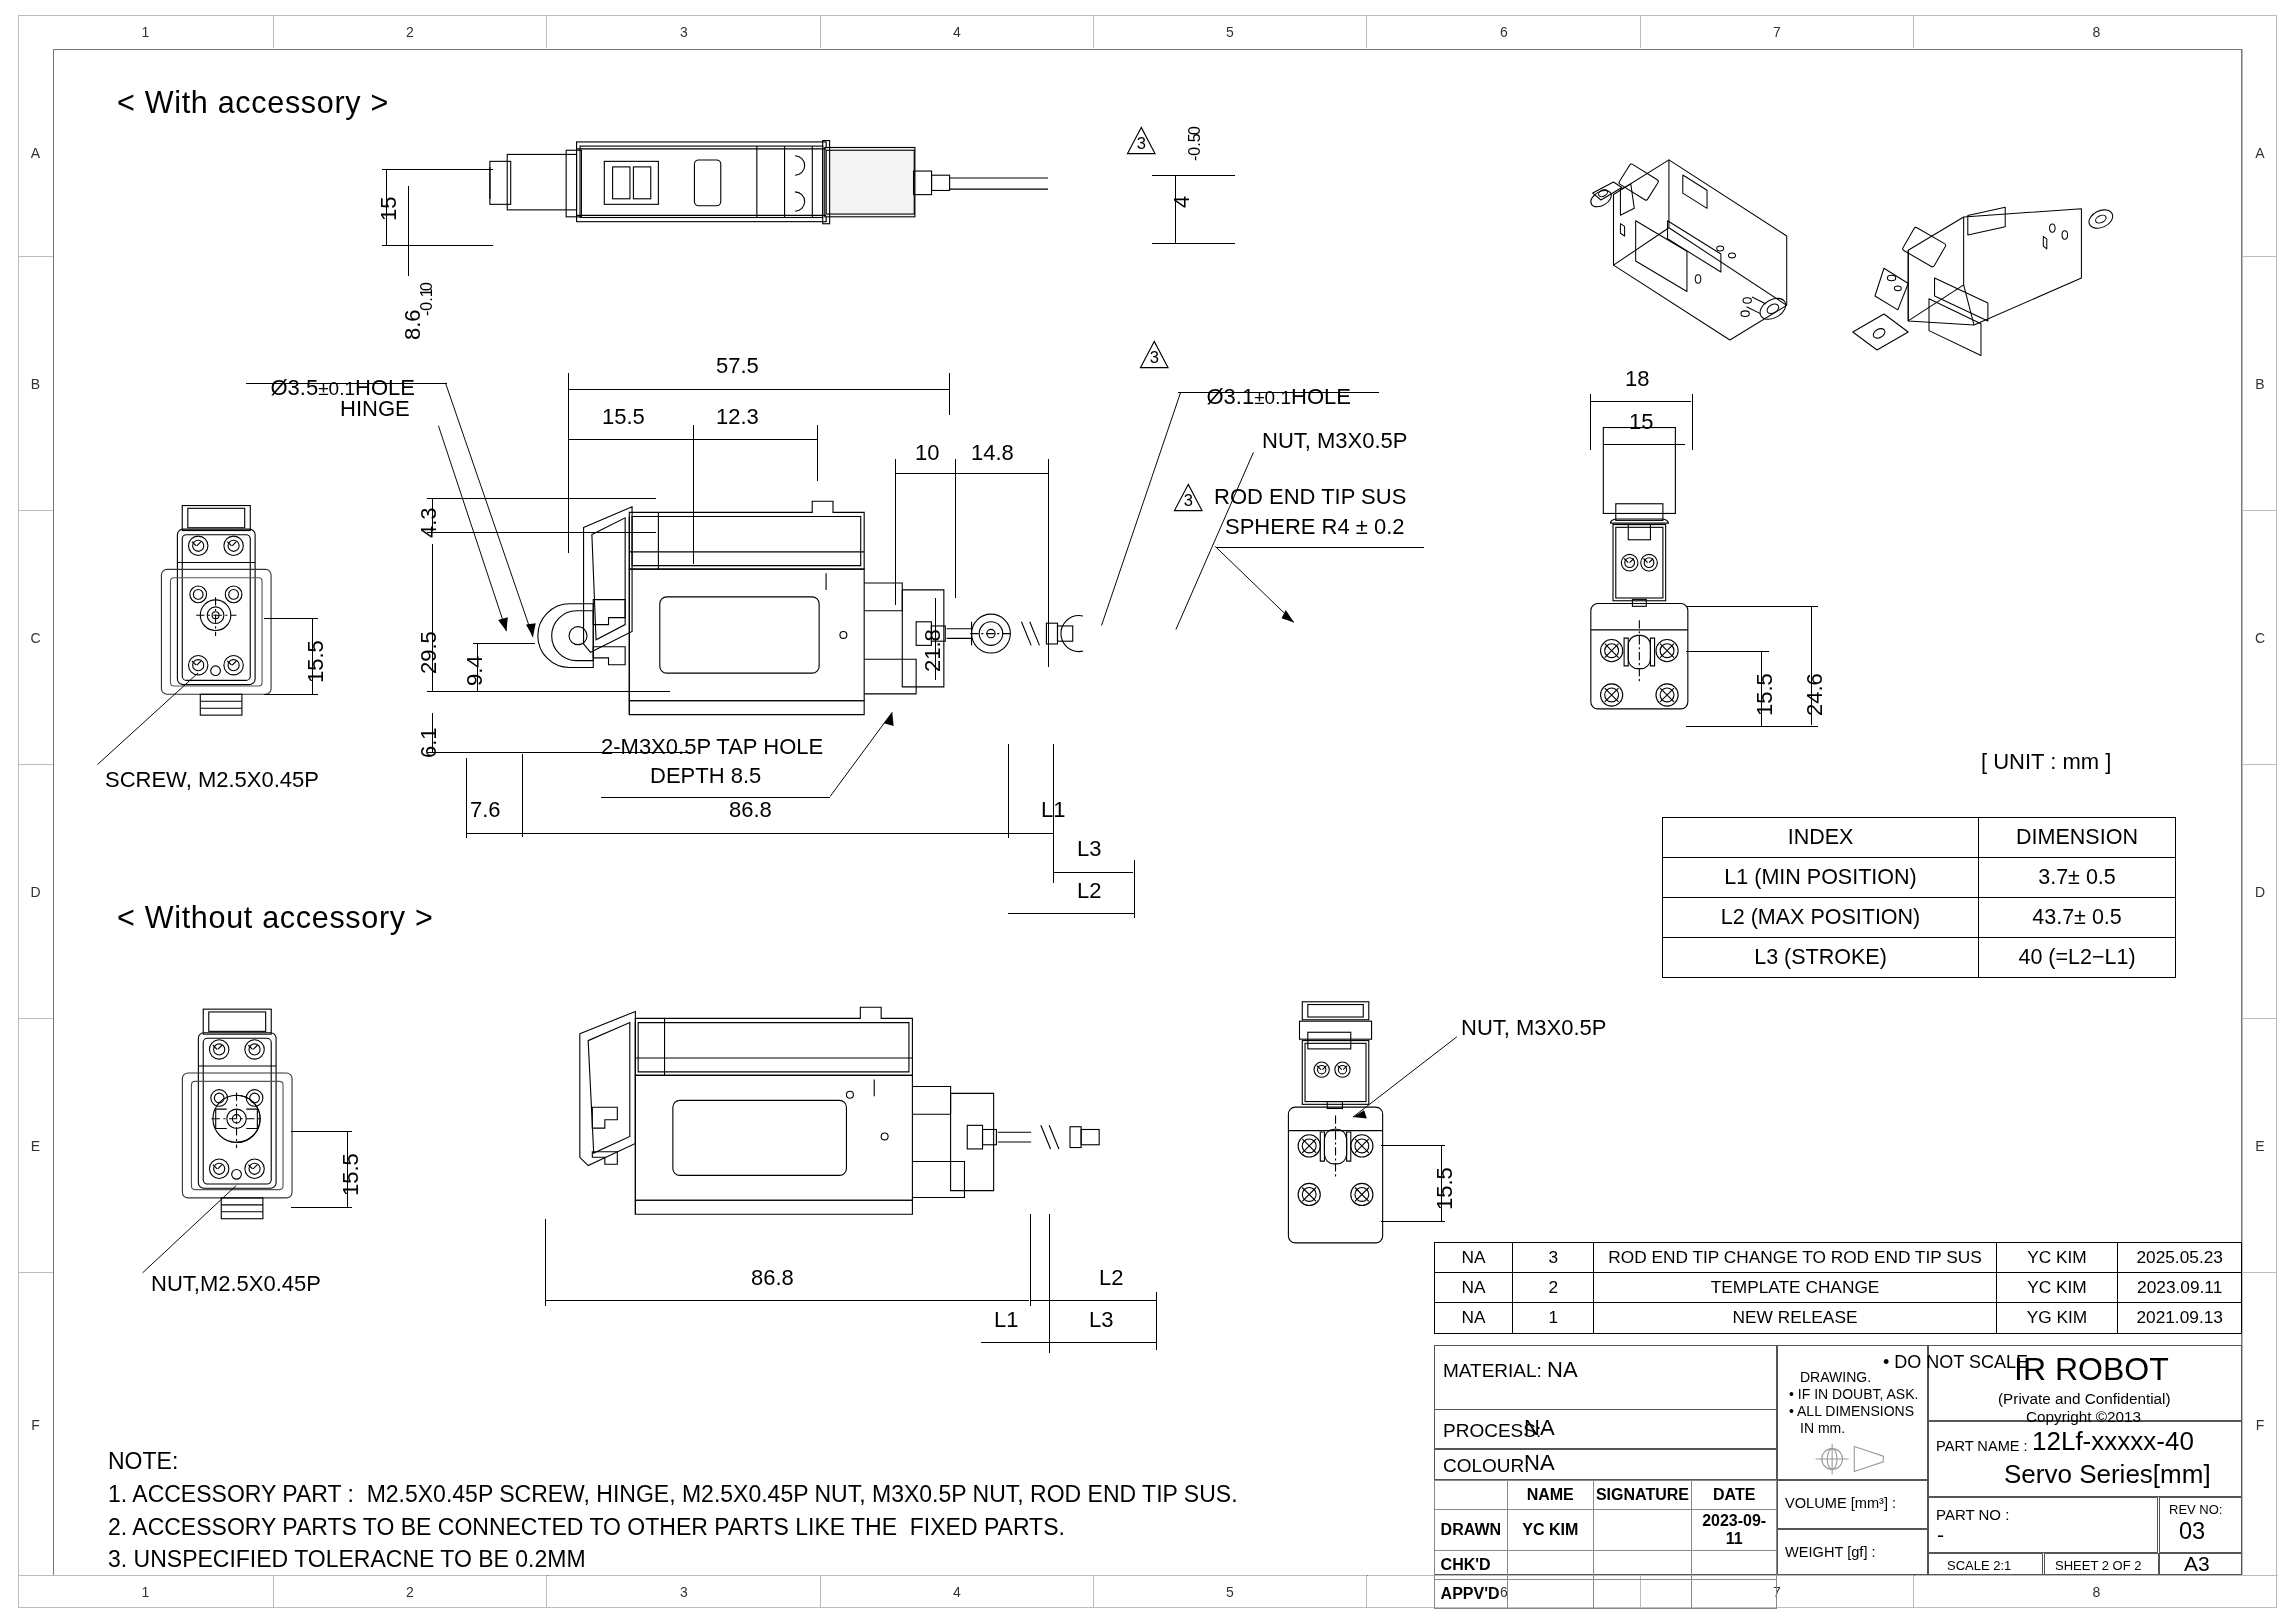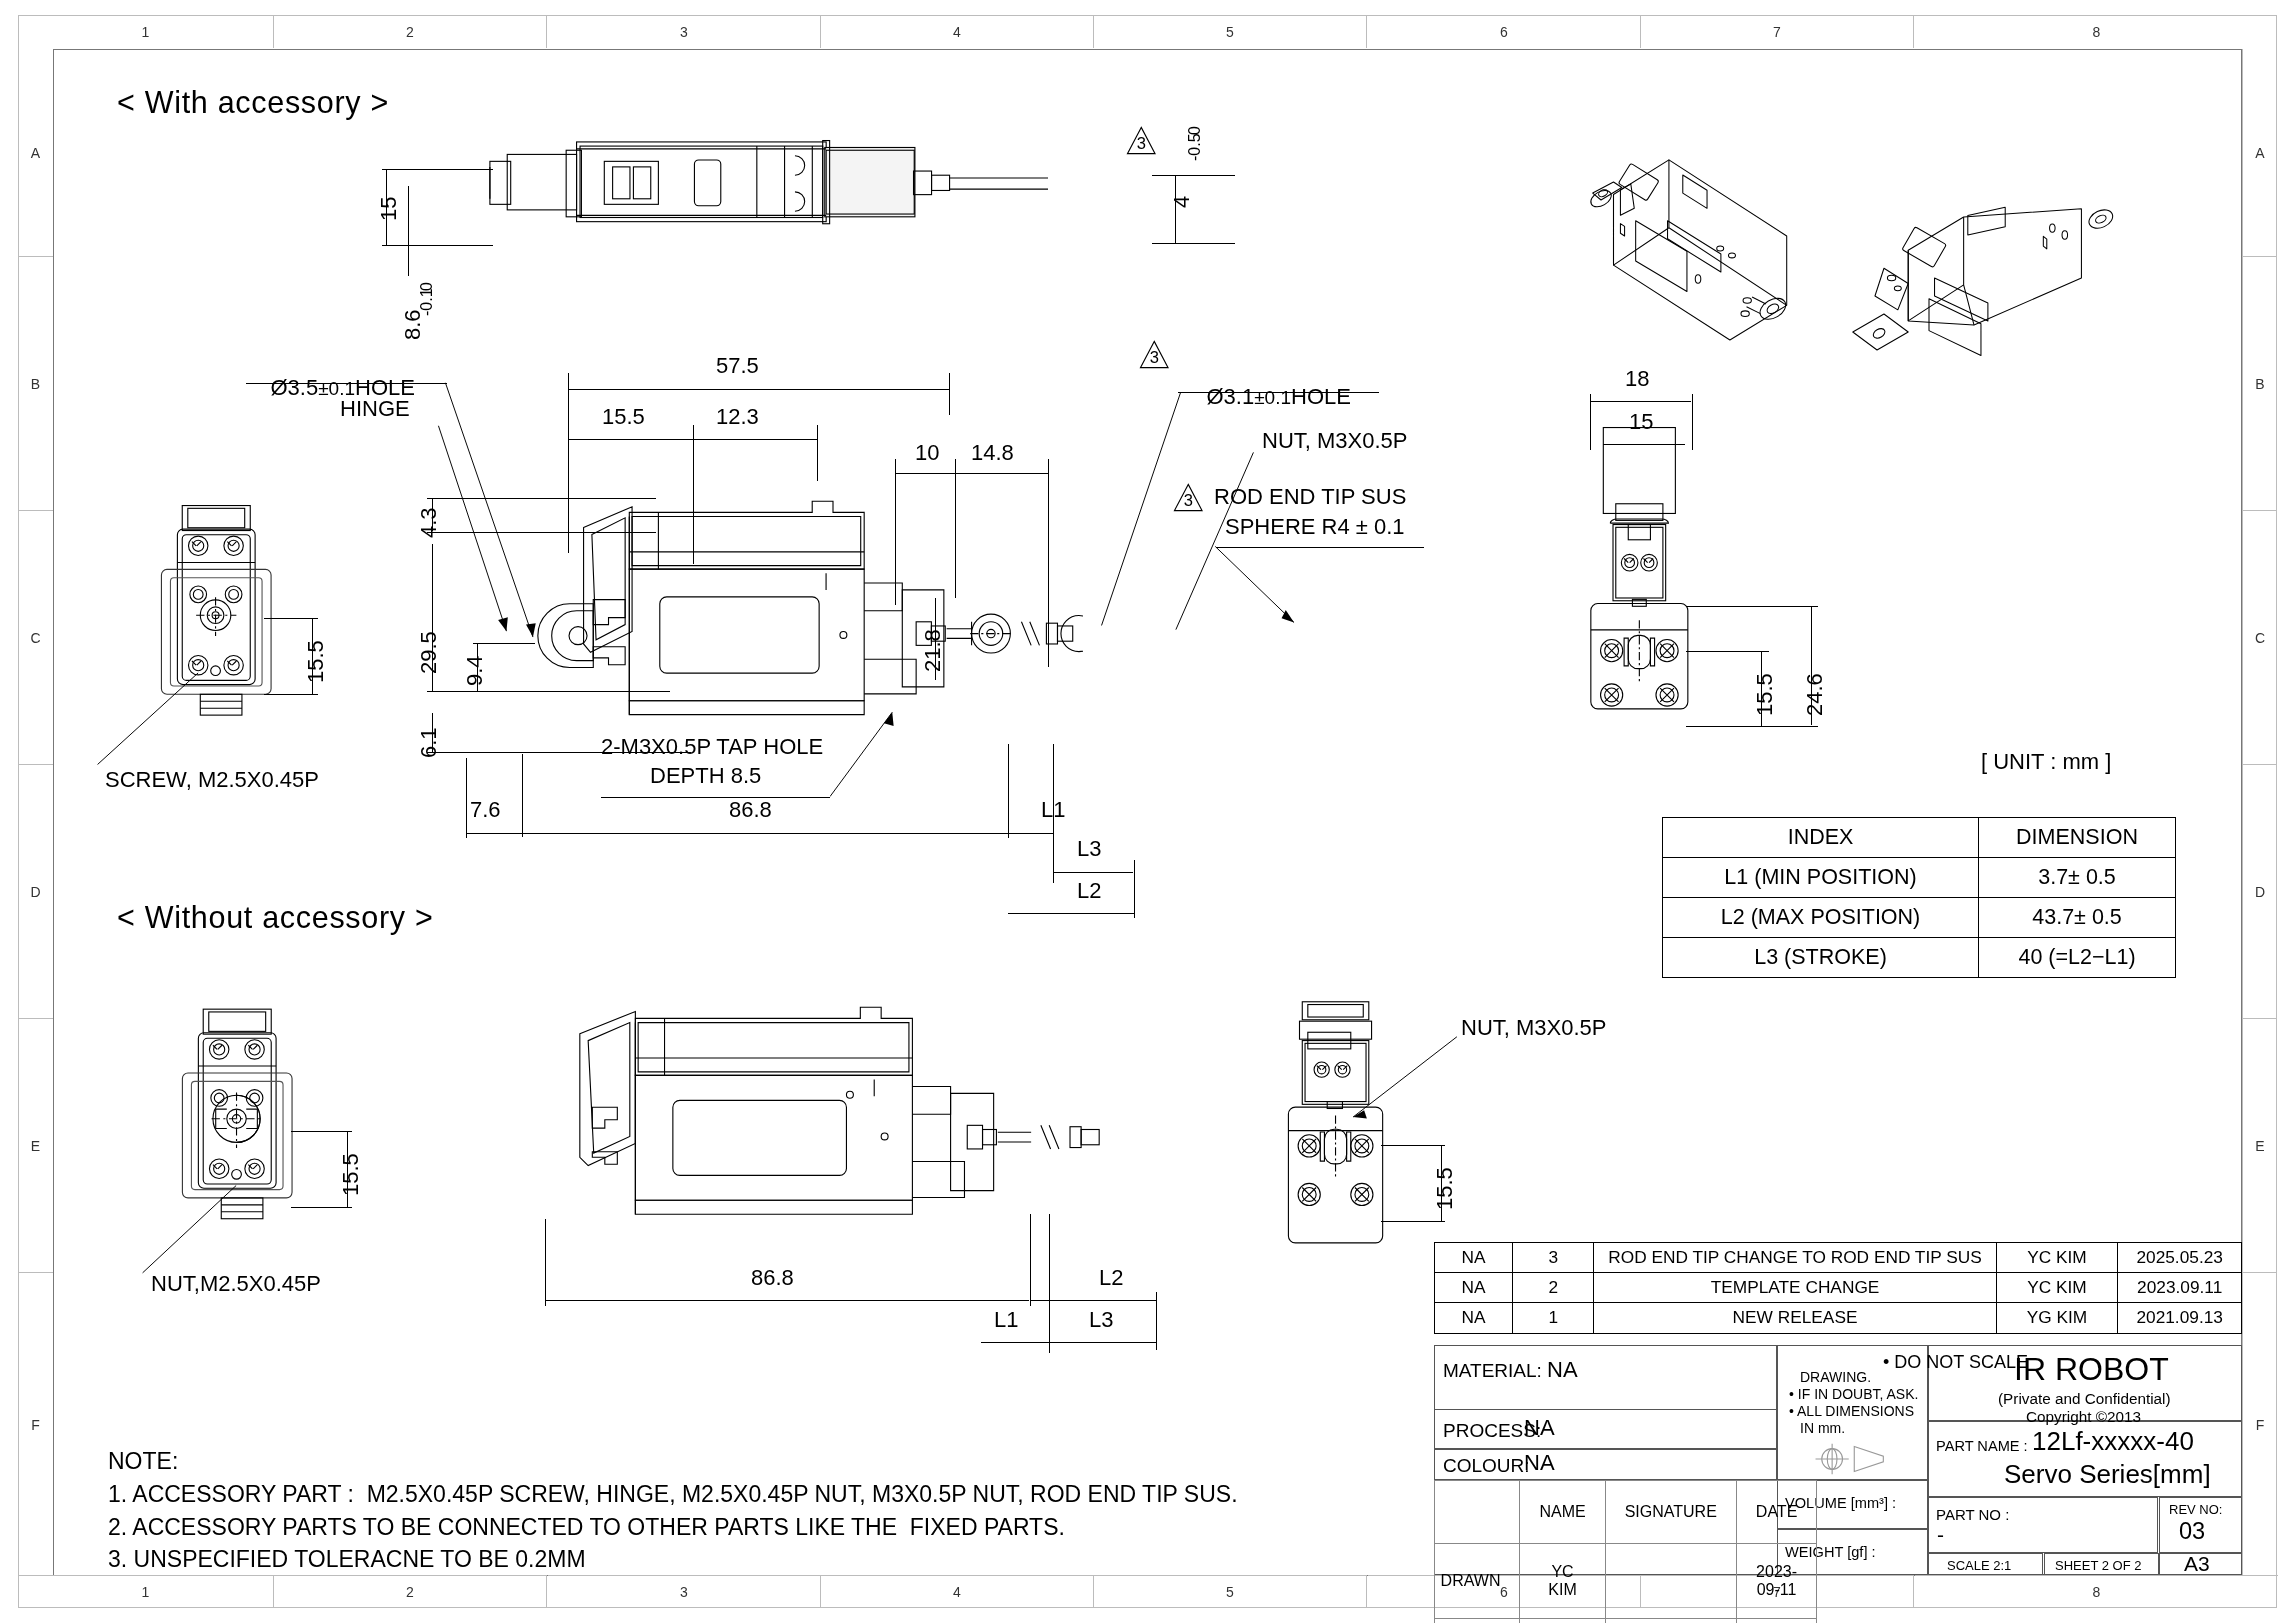--- a/index.html
+++ b/index.html
@@ -38,21 +38,21 @@
   .dimtable td{border:1.4px solid #000;text-align:center;padding:4.2px 2.8px;height:30.5px;margin-top:24px;}
   .dimtable tr:first-child td{font-size:21.5px;}
 
   .revtable{left:1434px;top:1242px;width:808px;font-size:17.3px;}
   .revtable td{border:0.7px solid #000;text-align:center;padding:2.1px 1.4px;height:25px;}
 
   .blk{position:absolute;border:0.7px solid #555;box-sizing:border-box;}
   .blk-txt{position:absolute;white-space:pre;}
 
   .signtable{left:1434px;top:1480px;width:343px;font-size:16px;}
-  .signtable td{border:0.7px solid #888;text-align:center;padding:19px;height:24px;}
+  .signtable td{border:0.7px solid #888;text-align:center;padding:2px;height:24px;font-weight:bold;}
   .signtable td.lft{text-align:left;padding-left:5.6px;}
 
   .note{position:absolute;font-size:23px;line-height:1.42;white-space:pre;}
 </style>
 </head>
 <body>
 
 <div class="sheet">
 
   <div class="frame-outer"></div>
@@ -412,21 +412,21 @@
   <svg style="position:absolute;left:1162px;top:451px;" width="97" height="180" viewBox="0 0 140 260">
     <path d="M132 2 L20 258" stroke="#000" stroke-width="1.4" fill="none"></path>
   </svg>
   <div class="tri-flag" style="left:1173px;top:483px;">
     <svg width="30.5" height="29" viewBox="0 0 44 42">
         <polygon points="22,2 42,40 2,40" fill="none" stroke="#000" stroke-width="1.6"></polygon>
         <text x="22" y="34" font-size="24" text-anchor="middle" font-family="Liberation Sans" fill="#000">3</text>
       </svg>
   </div>
   <div class="t ann" style="left:1214px;top:486px;">ROD END TIP SUS</div>
-  <div class="t ann" style="left:1225px;top:516px;">SPHERE R4 ± 0.1</div>
+  <div class="t ann" style="left:1225px;top:516px;">SPHERE R4 ± 0.2</div>
   <div class="ln hl" style="left:1216px;top:547px;width:208px;"></div>
   <svg style="position:absolute;left:1211px;top:545px;" width="90" height="83" viewBox="0 0 130 120">
     <path d="M6 2 L120 112" stroke="#000" stroke-width="1.4" fill="none"></path>
     <polygon points="120,112 102,106 108,94" fill="#000"></polygon>
   </svg>
 
   <svg style="position:absolute;left:1588px;top:422px;" width="111" height="291" viewBox="0 0 160 420">
     <g fill="none" stroke="#000" stroke-width="1.6">
       <rect x="22" y="8" width="104" height="124"></rect>
       <rect x="40" y="118" width="68" height="24"></rect>

